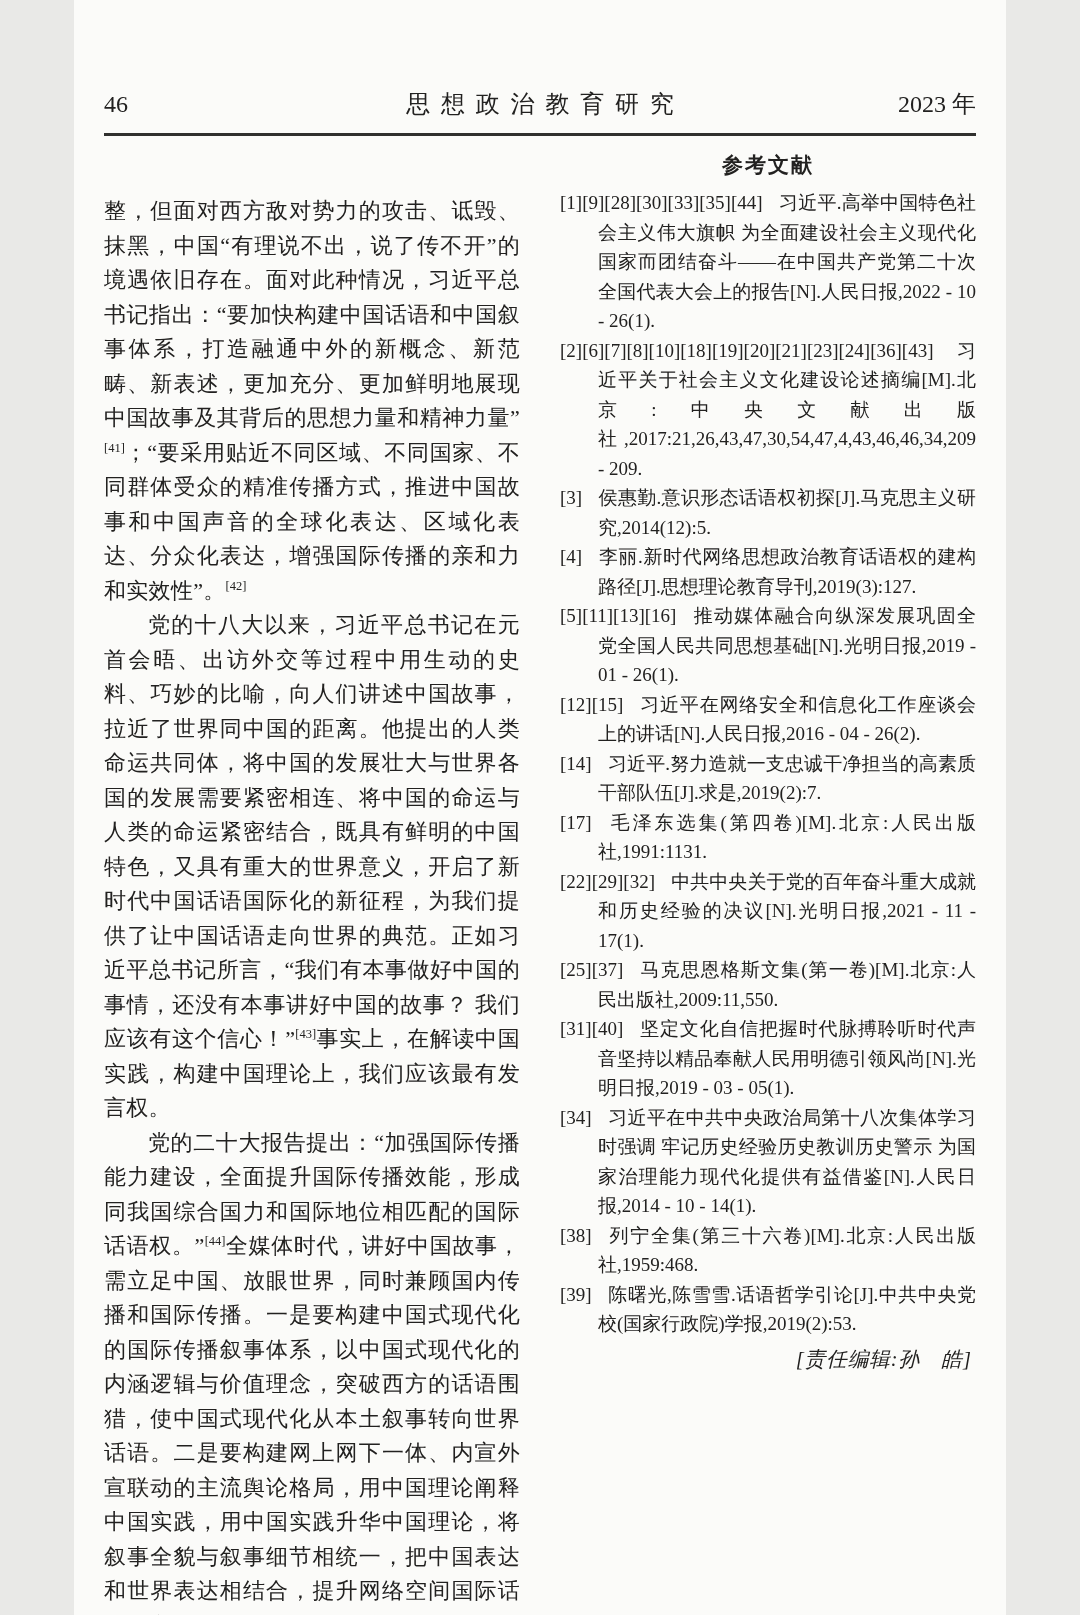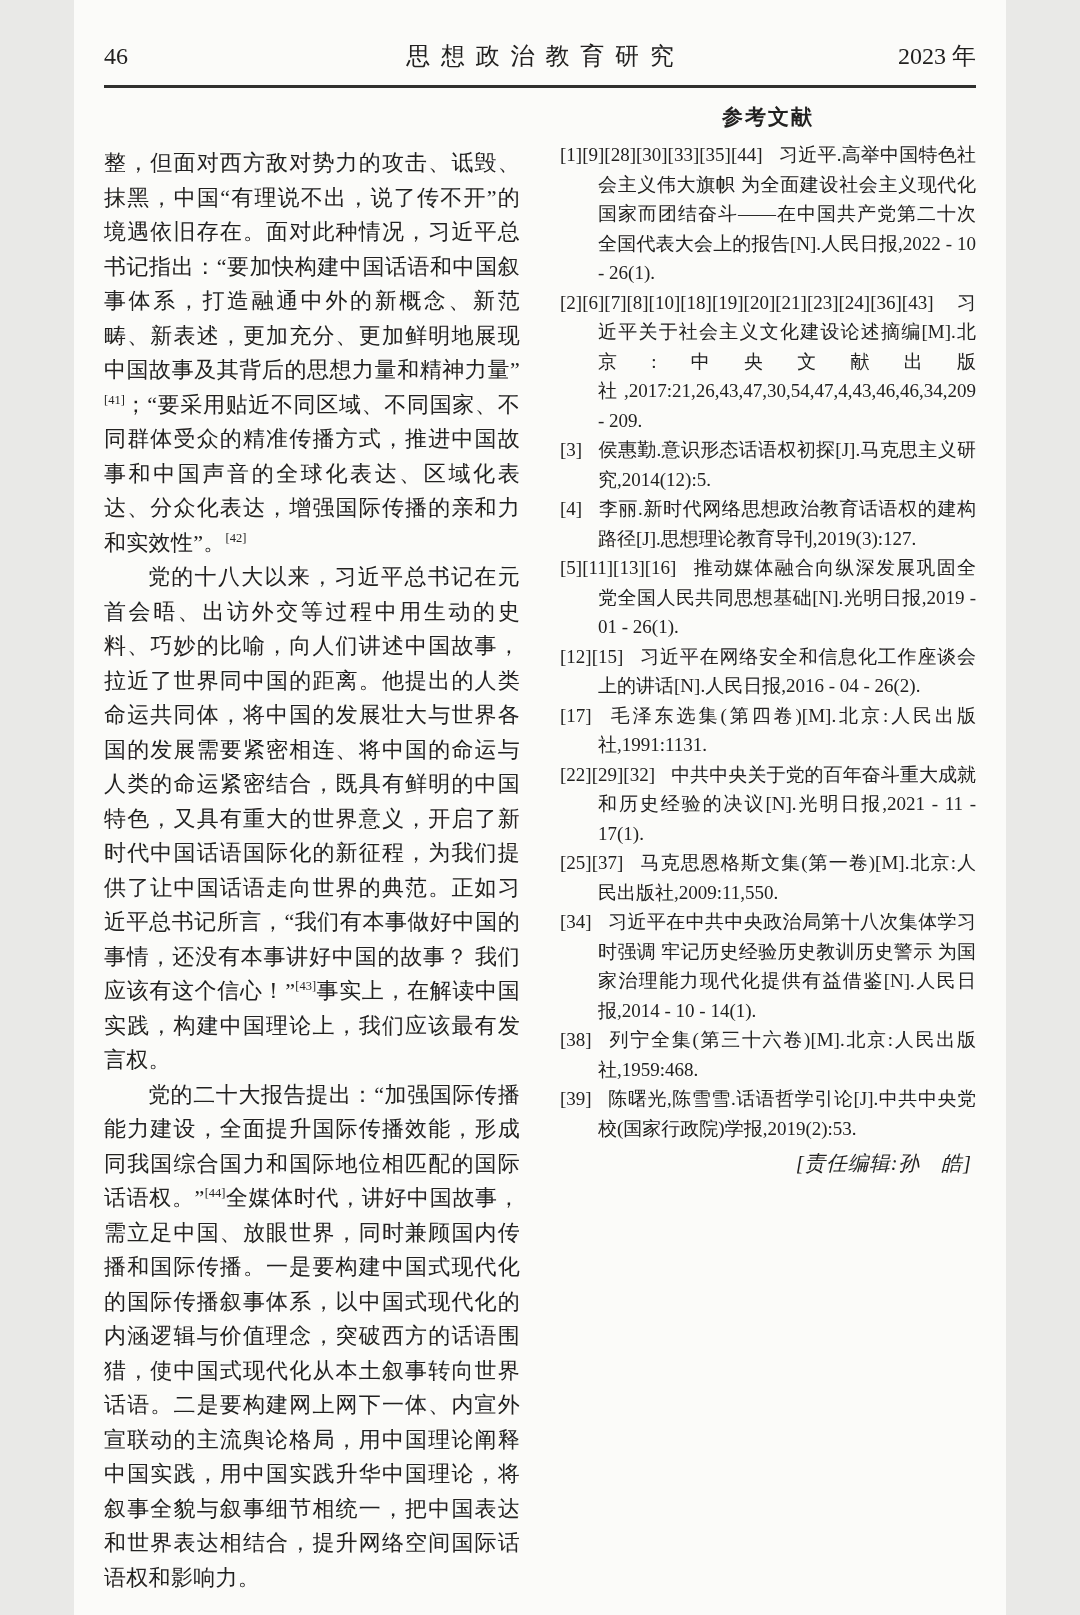--- a/index.html
+++ b/index.html
@@ -26,20 +26,21 @@
     font-size: 23px;
   }
   .header .pageno { width: 130px; text-align: left; font-size: 24px; }
   .header .jtitle {
     flex: 1;
     text-align: center;
     font-size: 24px;
     letter-spacing: 0.45em;
     text-indent: 0.45em; 
     white-space: nowrap;
+    margin-top: 48px;
   }
   .header .year { width: 130px; text-align: right; font-size: 24px; }
   .header-rule {
     border: 0;
     border-top: 3px solid #30302e;
     margin: 13px 0 0 0;
   }
   
   .columns {
     display: flex;
@@ -114,23 +115,25 @@
 
     <div class="col col-right">
       <div class="ref-heading">参考文献</div>
       <div id="ref-list">
           <div class="ref"><span class="ref-nums">[1][9][28][30][33][35][44]</span><span class="ref-text">习近平.高举中国特色社会主义伟大旗帜 为全面建设社会主义现代化国家而团结奋斗——在中国共产党第二十次全国代表大会上的报告[N].人民日报,2022 - 10 - 26(1).</span></div>
           <div class="ref"><span class="ref-nums">[2][6][7][8][10][18][19][20][21][23][24][36][43]</span><span class="ref-text">习近平关于社会主义文化建设论述摘编[M].北京:中央文献出版社,2017:21,26,43,47,30,54,47,4,43,46,46,34,209 - 209.</span></div>
           <div class="ref"><span class="ref-nums">[3]</span><span class="ref-text">侯惠勤.意识形态话语权初探[J].马克思主义研究,2014(12):5.</span></div>
           <div class="ref"><span class="ref-nums">[4]</span><span class="ref-text">李丽.新时代网络思想政治教育话语权的建构路径[J].思想理论教育导刊,2019(3):127.</span></div>
           <div class="ref"><span class="ref-nums">[5][11][13][16]</span><span class="ref-text">推动媒体融合向纵深发展巩固全党全国人民共同思想基础[N].光明日报,2019 - 01 - 26(1).</span></div>
           <div class="ref"><span class="ref-nums">[12][15]</span><span class="ref-text">习近平在网络安全和信息化工作座谈会上的讲话[N].人民日报,2016 - 04 - 26(2).</span></div>
+          <div class="ref"><span class="ref-nums">[14]</span><span class="ref-text">习近平.努力造就一支忠诚干净担当的高素质干部队伍[J].求是,2019(2):7.</span></div>
           <div class="ref"><span class="ref-nums">[17]</span><span class="ref-text">毛泽东选集(第四卷)[M].北京:人民出版社,1991:1131.</span></div>
           <div class="ref"><span class="ref-nums">[22][29][32]</span><span class="ref-text">中共中央关于党的百年奋斗重大成就和历史经验的决议[N].光明日报,2021 - 11 - 17(1).</span></div>
           <div class="ref"><span class="ref-nums">[25][37]</span><span class="ref-text">马克思恩格斯文集(第一卷)[M].北京:人民出版社,2009:11,550.</span></div>
+          <div class="ref"><span class="ref-nums">[31][40]</span><span class="ref-text">坚定文化自信把握时代脉搏聆听时代声音坚持以精品奉献人民用明德引领风尚[N].光明日报,2019 - 03 - 05(1).</span></div>
           <div class="ref"><span class="ref-nums">[34]</span><span class="ref-text">习近平在中共中央政治局第十八次集体学习时强调 牢记历史经验历史教训历史警示 为国家治理能力现代化提供有益借鉴[N].人民日报,2014 - 10 - 14(1).</span></div>
           <div class="ref"><span class="ref-nums">[38]</span><span class="ref-text">列宁全集(第三十六卷)[M].北京:人民出版社,1959:468.</span></div>
           <div class="ref"><span class="ref-nums">[39]</span><span class="ref-text">陈曙光,陈雪雪.话语哲学引论[J].中共中央党校(国家行政院)学报,2019(2):53.</span></div>
         </div>
       <div class="editor">[责任编辑:孙　皓]</div>
     </div>
 
   </div>
 </div>
 

